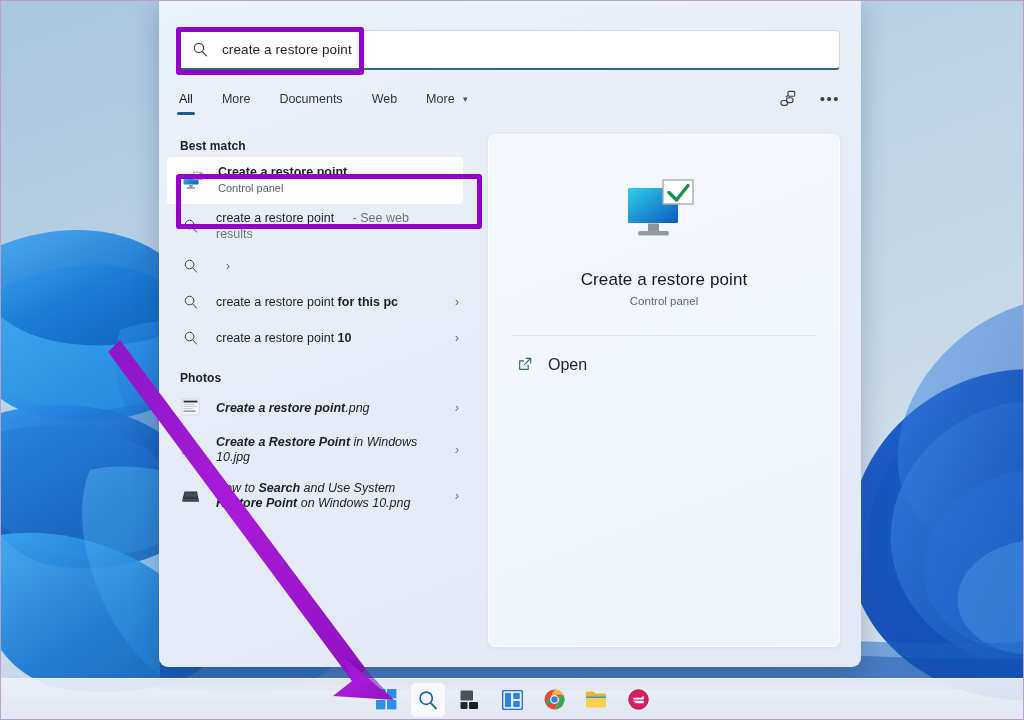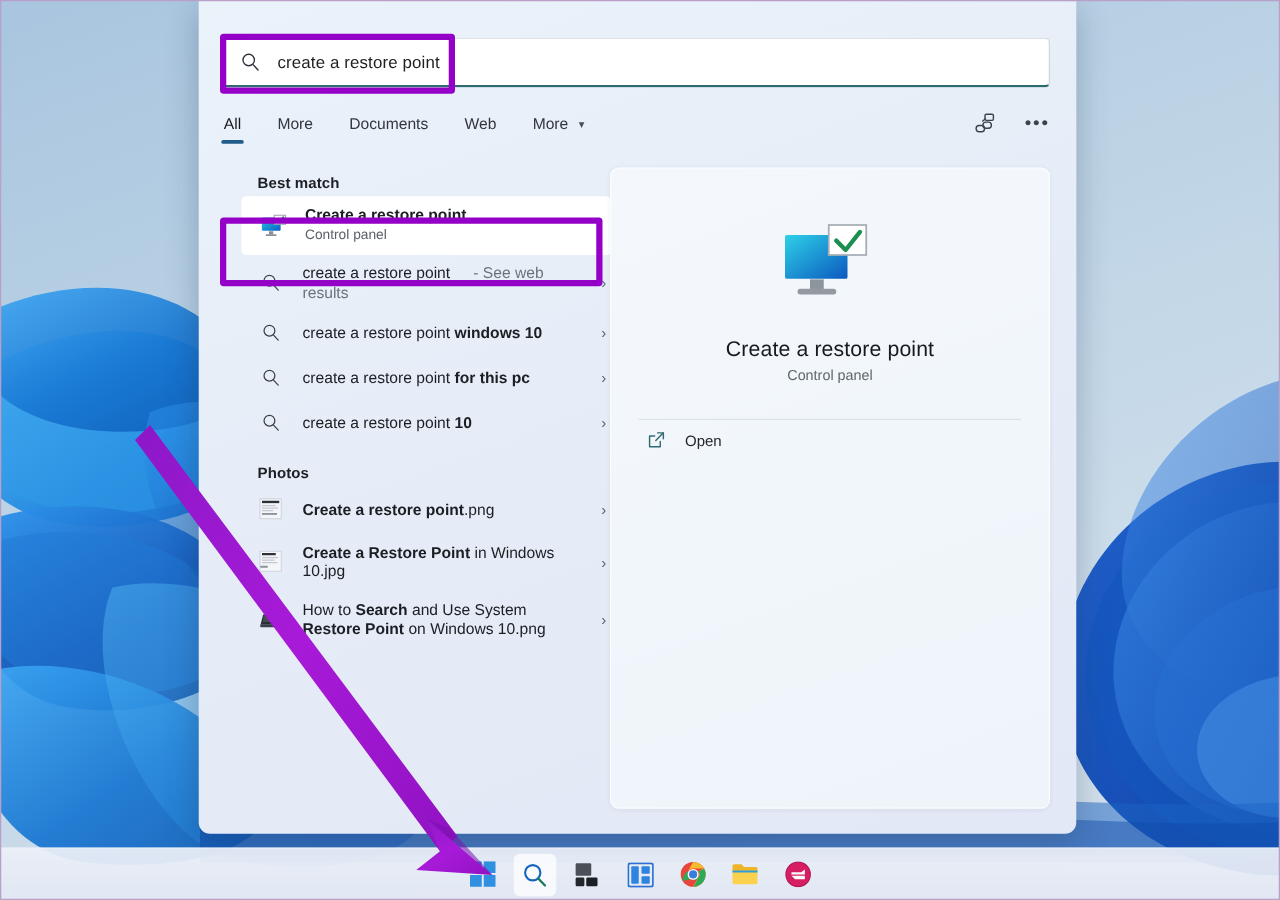--- a/index.html
+++ b/index.html
@@ -113,21 +113,21 @@
     display: flex;
     align-items: center;
     gap: 22px;
     padding-bottom: 6px;
   }
   #tabs-right .ticon { color: #3c4249; display: block; }
 
   
   #results-col {
     position: absolute;
-    left: 34px; top: 132px;
+    left: 8px; top: 132px;
     width: 300px;
   }
   .section-head {
     font-size: 12px;
     font-weight: bold;
     color: #1c1f23;
     padding: 7px 0 4px 13px;
     letter-spacing: .1px;
   }
 
@@ -166,21 +166,21 @@
     padding-left: 14px;
   }
   #best-match-row .t1 { font-weight: bold; font-size: 12.5px; }
 
   .web-row { min-height: 36px; }
   .web-row .t1 { font-size: 12.5px; line-height: 16px; }
   .web-row.tall { min-height: 44px; }
   .b { font-weight: bold; }
   .grey { color: #6c737c; padding-left: 15px; }
 
-  .photo-row { min-height: 38px; }
+  .photo-row { min-height: 38px; font-style: italic; }
   .photo-row.tall { min-height: 46px; }
 
   
   #preview-pane {
     position: absolute;
     left: 329px; top: 134px;
     width: 352px; height: 513px;
     background: linear-gradient(160deg,#f4f8fc 0%, #eef4fa 100%);
     border-radius: 7px;
     border: 1px solid rgba(255,255,255,.7);
@@ -202,25 +202,25 @@
     text-align: center;
     font-size: 11.5px;
     color: #5f666e;
   }
   #preview-divider {
     margin: 28px 22px 0;
     height: 1px;
     background: #dde3ea;
   }
   #preview-action {
-    margin: 8px 0 0 28px;
+    margin: 20px 0 0 28px;
     display: flex;
-    align-items: flex-end;
+    align-items: flex-start;
     gap: 15px;
-    font-size: 12px;
+    font-size: 16px;
     color: #22262b;
     cursor: default;
   }
   #preview-action .oicon { color: #2e6b72; display:block; }
 
   
   #taskbar {
     position: absolute;
     left: 0; bottom: 0;
     width: 1024px; height: 42px;
@@ -403,23 +403,20 @@
         <div class="chevr">›</div>
       </div>
 
       <div class="row web-row">
         <div class="ico">
           <svg width="16" height="16" viewBox="0 0 20 20" fill="none" style="color:#3b4047">
             <circle cx="8.2" cy="8.2" r="5.4" stroke="currentColor" stroke-width="1.25"></circle>
             <line x1="12.3" y1="12.6" x2="17" y2="17.6" stroke="currentColor" stroke-width="1.25" stroke-linecap="round"></line>
           </svg>
         </div>
-        <div class="txtwrap">
-          <div class="t1"><span>create a restore point </span><span class="b">windows 10</span></div>
-        </div>
         <div class="chevr">›</div>
       </div>
 
       <div class="row web-row">
         <div class="ico">
           <svg width="16" height="16" viewBox="0 0 20 20" fill="none" style="color:#3b4047">
             <circle cx="8.2" cy="8.2" r="5.4" stroke="currentColor" stroke-width="1.25"></circle>
             <line x1="12.3" y1="12.6" x2="17" y2="17.6" stroke="currentColor" stroke-width="1.25" stroke-linecap="round"></line>
           </svg>
         </div>

